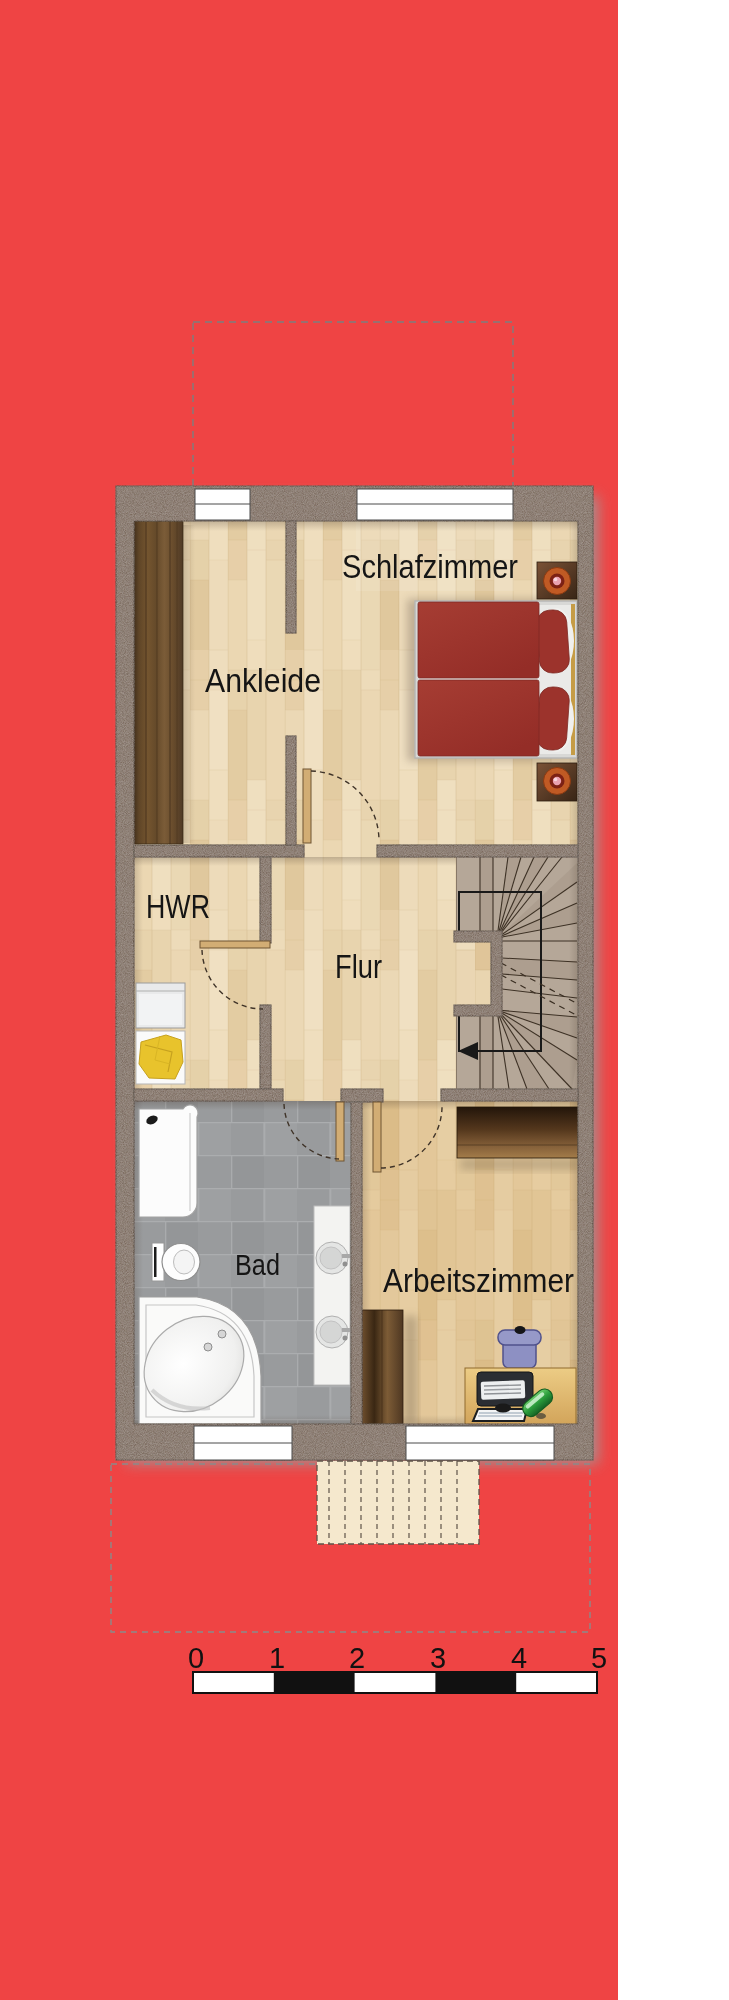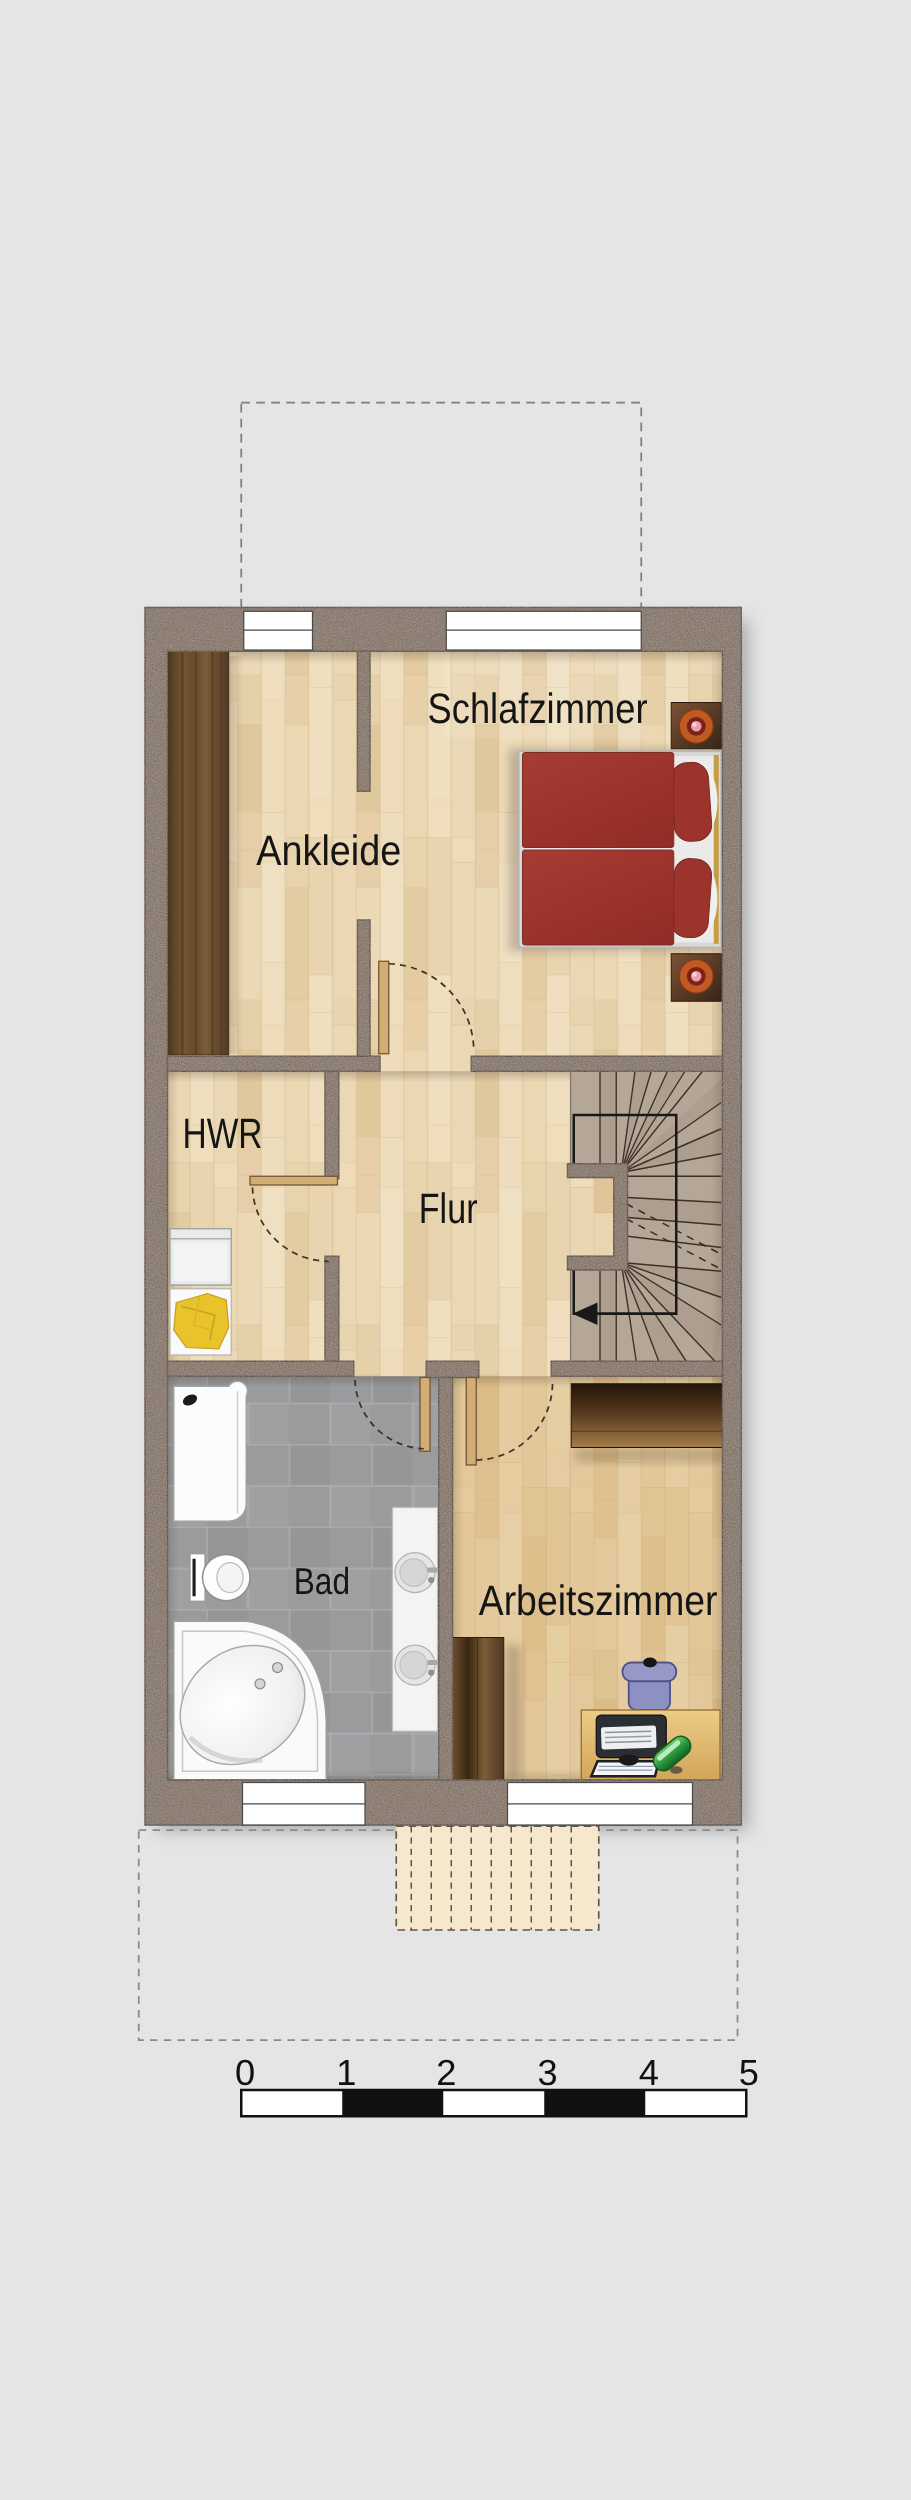--- a/index.html
+++ b/index.html
@@ -1,16 +1,16 @@
 <!DOCTYPE html>
 <html><head>
 <meta charset="utf-8">
 <style>
 html,body{margin:0;padding:0;background:#ffffff;}
-#page{position:relative;width:729px;height:2000px;background:#e5e5e5;font-family:"Liberation Sans",sans-serif;overflow:hidden;}
+#page{position:relative;width:618px;height:2000px;background:#ef4444;font-family:"Liberation Sans",sans-serif;overflow:hidden;}
 svg{position:absolute;left:0;top:0;display:block;}
 </style>
 </head>
 <body>
 <div id="page">
 <svg width="729" height="2000" viewBox="0 0 729 2000">
 <defs>
 <pattern id="wood" width="95" height="260" patternUnits="userSpaceOnUse">
   <rect x="0" y="0" width="95" height="260" fill="#ecd9b6"></rect>
   <rect x="0" y="0" width="19" height="260" fill="#e9d5b0"></rect>

